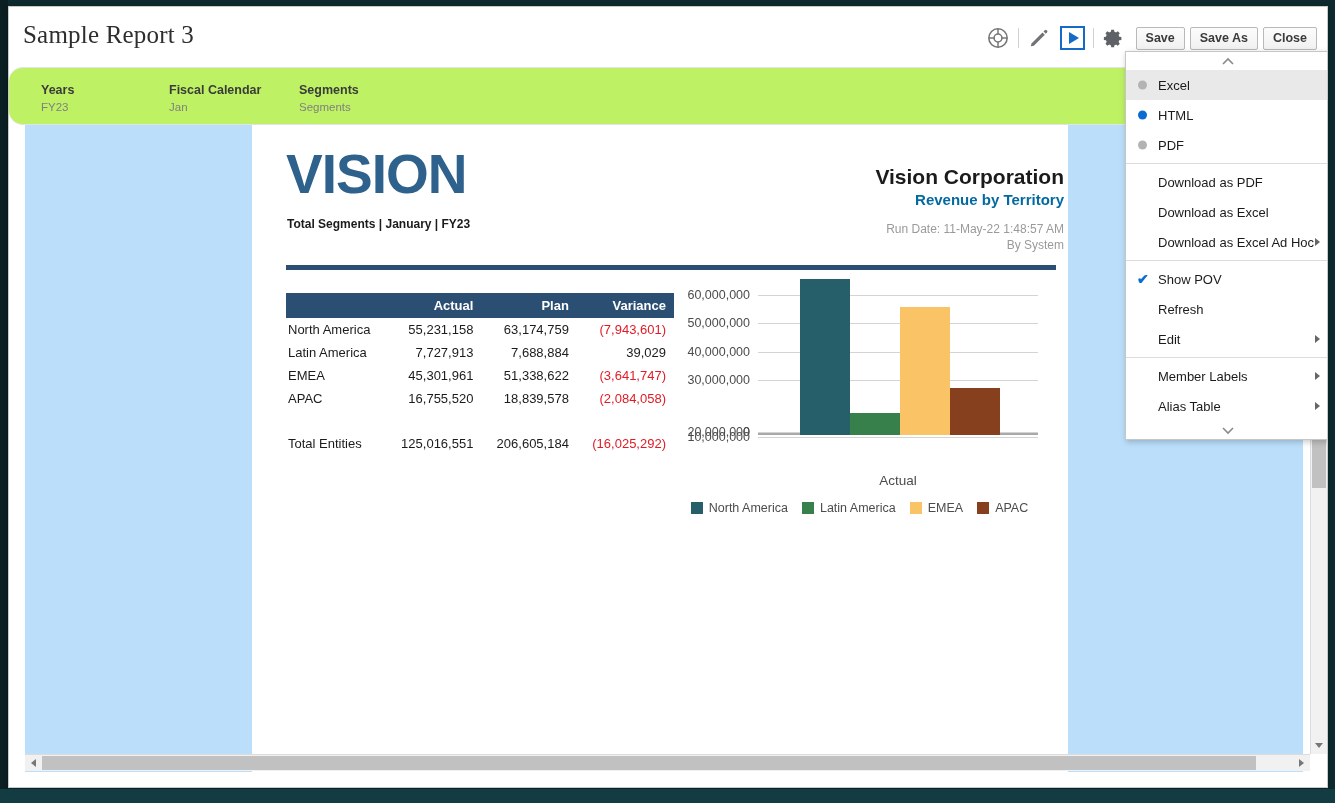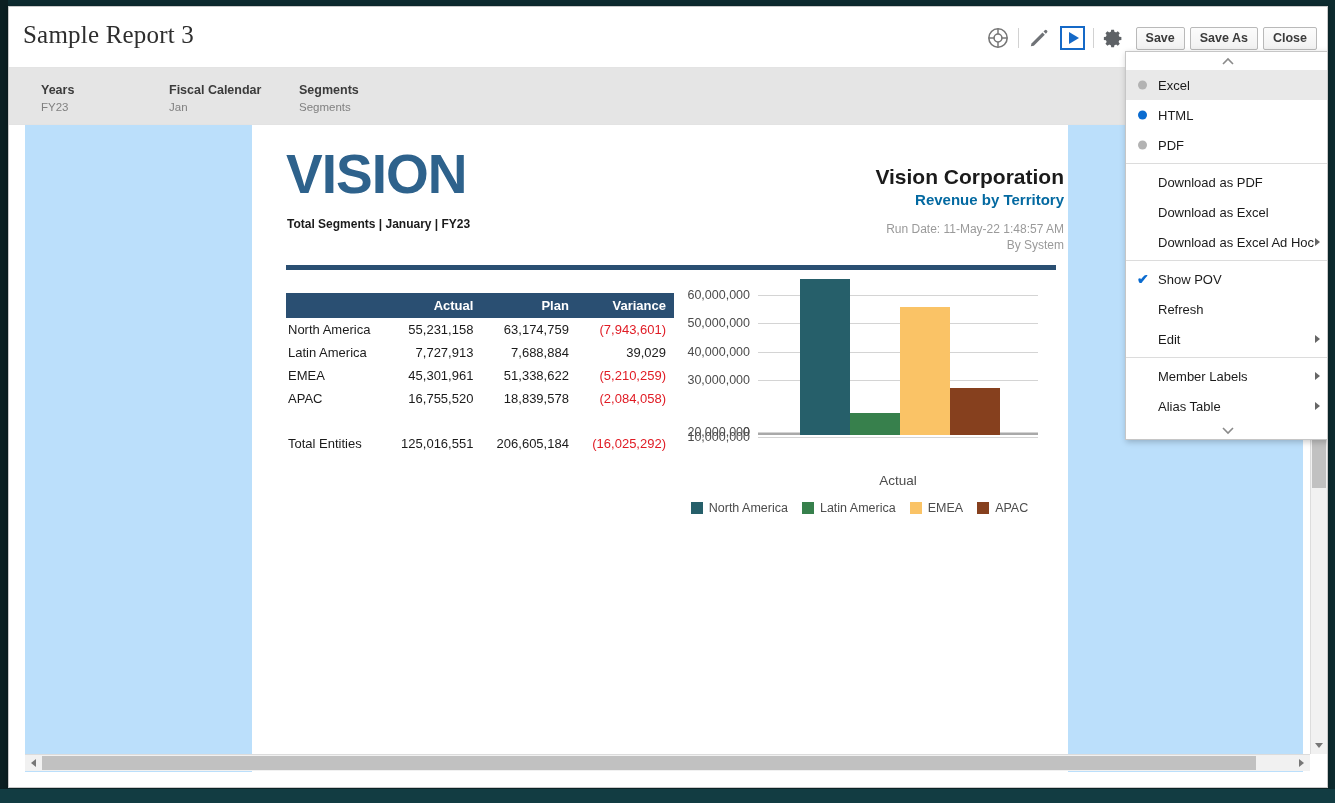--- a/index.html
+++ b/index.html
@@ -98,23 +98,24 @@
     cursor: pointer;
     line-height: 21px;
     text-align: center;
   }
 
   
   .povbar {
     position: absolute;
     left: 0; top: 60px; right: 0;
     height: 58px;
-    background: #e5e5e5;
+    background: #bef264;
     border-top: 1px solid #e3e3e3;
     border-bottom: 1px solid #e3e3e3;
+    border-radius: 14px;
   }
   .pov-item {
     position: absolute;
     top: 15px;
     cursor: pointer;
   }
   .pov-label {
     font-size: 12.5px;
     font-weight: bold;
     color: #3b3b3b;
@@ -495,21 +496,21 @@
             <tr>
               <td class="lbl">Latin America</td>
               <td>7,727,913</td>
               <td>7,688,884</td>
               <td>39,029</td>
             </tr>
             <tr>
               <td class="lbl">EMEA</td>
               <td>45,301,961</td>
               <td>51,338,622</td>
-              <td class="neg">(5,210,259)</td>
+              <td class="neg">(3,641,747)</td>
             </tr>
             <tr>
               <td class="lbl">APAC</td>
               <td>16,755,520</td>
               <td>18,839,578</td>
               <td class="neg">(2,084,058)</td>
             </tr>
             <tr class="spacer-row">
               <td colspan="4"></td>
             </tr>

